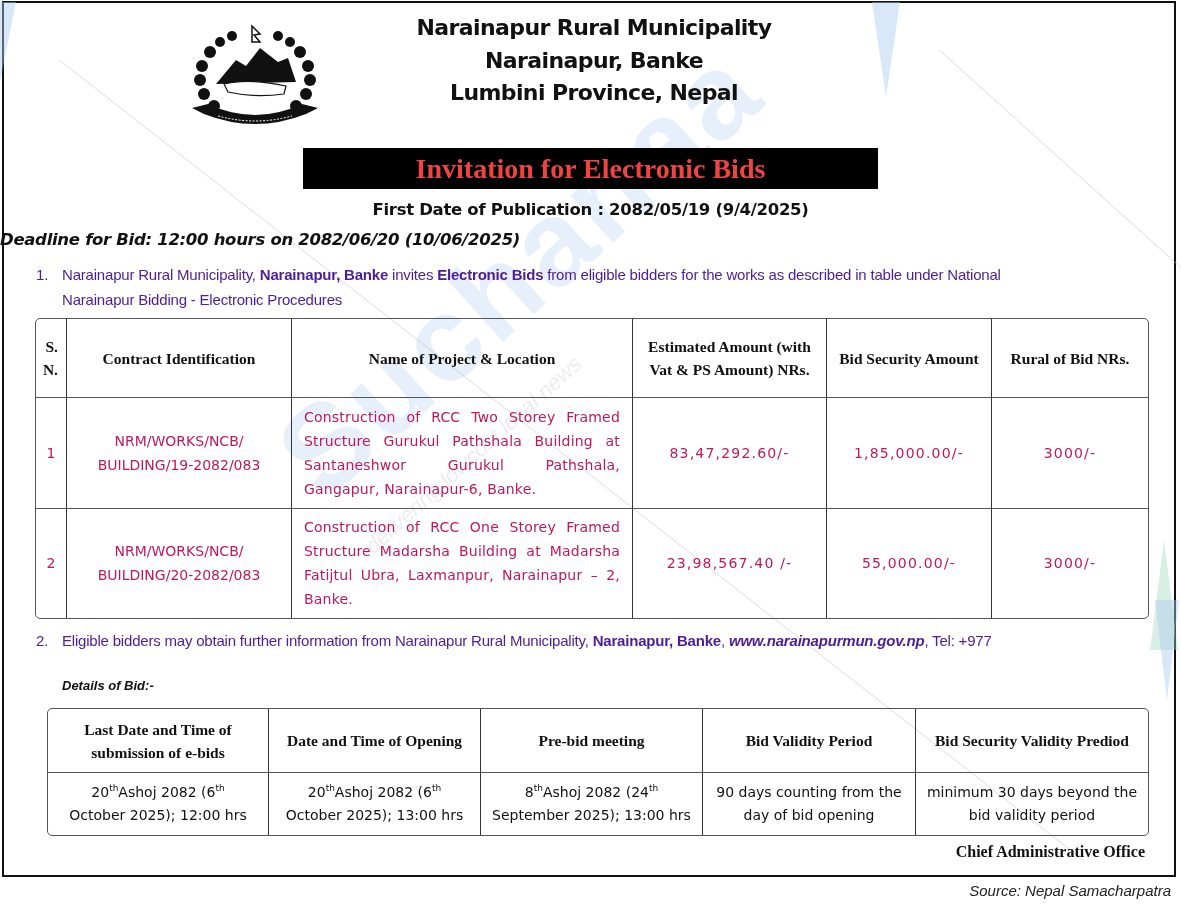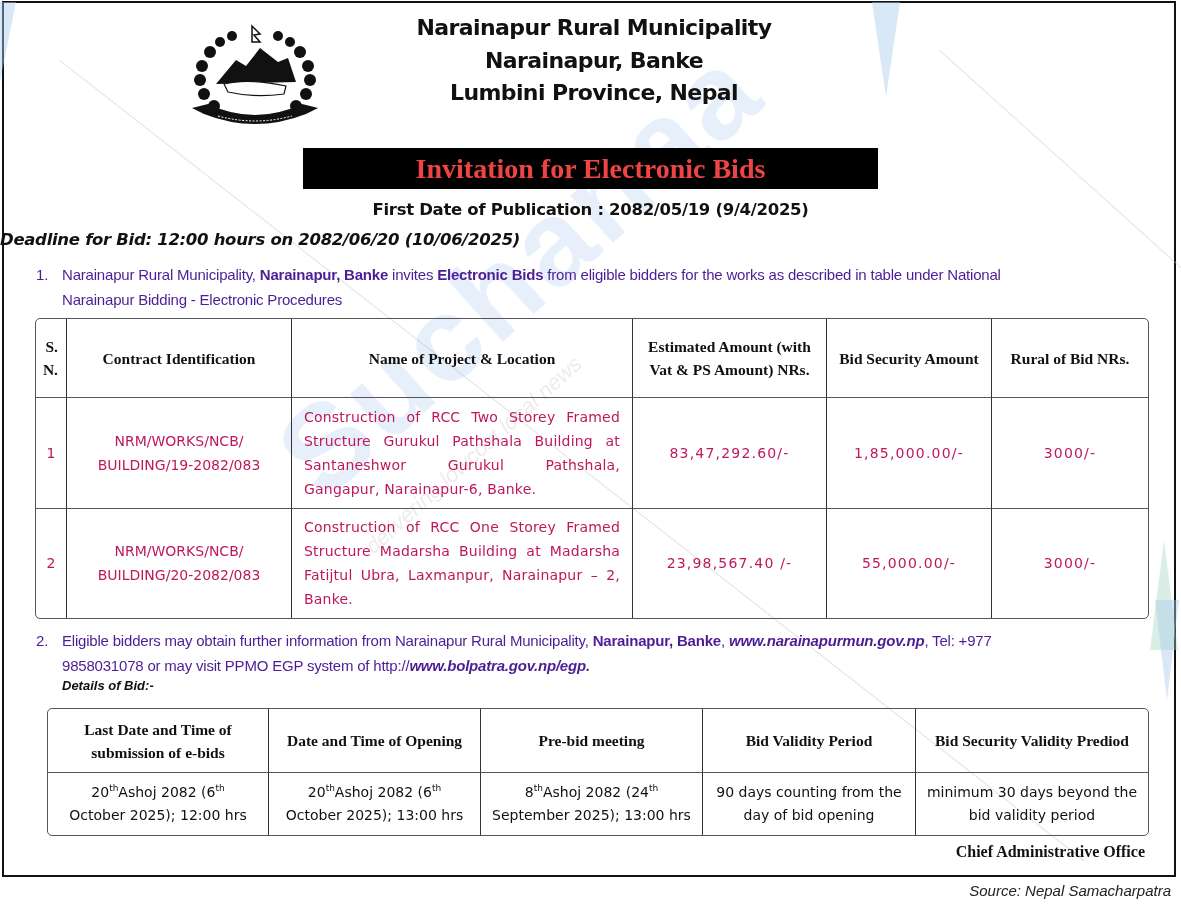--- a/index.html
+++ b/index.html
@@ -186,21 +186,20 @@
       <td class="proj">Construction of RCC One Storey Framed Structure Madarsha Building at  Madarsha Fatijtul Ubra, Laxmanpur, Narainapur – 2, Banke.</td>
       <td class="amt">23,98,567.40 /-</td>
       <td class="amt">55,000.00/-</td>
       <td class="amt">3000/-</td>
     </tr>
   </tbody>
 </table>
 
 <div class="para p2">
   <span class="num">2.</span><span>Eligible bidders may obtain further information from Narainapur Rural Municipality, </span><b class="kw">Narainapur, Banke</b><span>, </span><i class="url">www.narainapurmun.gov.np</i><span>, Tel:  +977</span>
-  <div class="indent"><span>9858031078 or may visit PPMO EGP system of http://</span><i class="url">www.bolpatra.gov.np/egp.</i></div>
 </div>
 
 <div class="details-label">Details of Bid:-</div>
 
 <table class="details-table">
   <colgroup>
     <col style="width:221px">
       <col style="width:212px">
       <col style="width:222px">
     <col style="width:213px">

